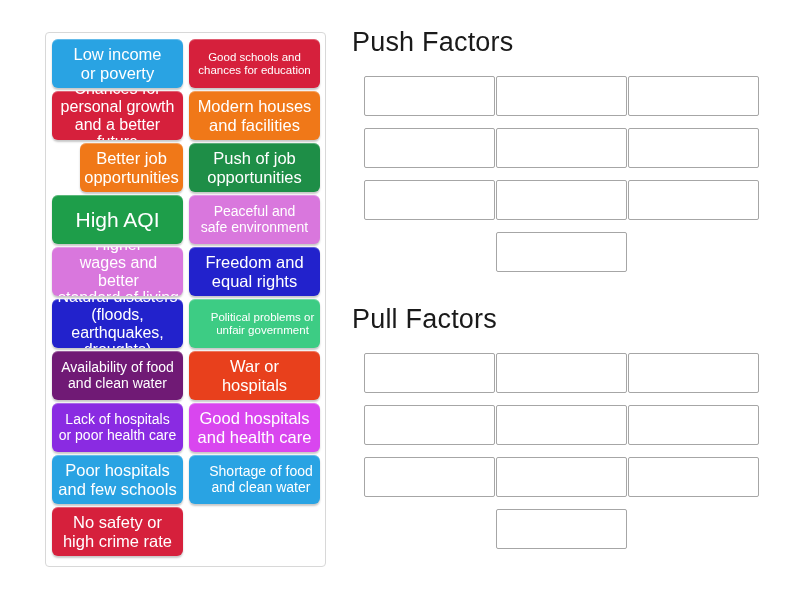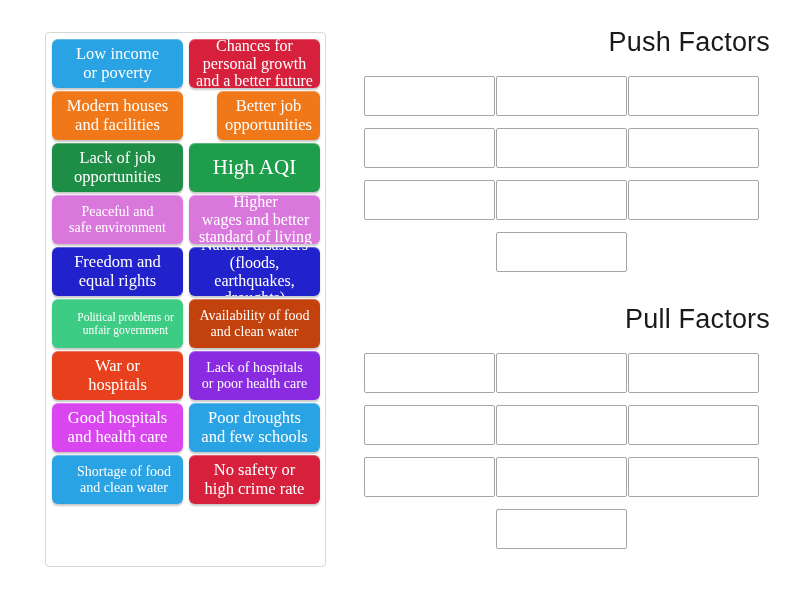--- a/index.html
+++ b/index.html
@@ -49,39 +49,38 @@
     line-height: 1.12;
     overflow: hidden;
     box-shadow: 0 2px 2px rgba(0,0,0,0.22), inset 0 1px 0 rgba(255,255,255,0.28);
     cursor: move;
     user-select: none;
   }
   .tile .tile-text {
     display: block;
     width: 100%;
     white-space: pre-line;
-    font-family: Liberation Serif, serif;
   }
   .tile.s-lg .tile-text { font-size: 16.5px; }
   .tile.s-md .tile-text { font-size: 14px; }
   .tile.s-sm .tile-text { font-size: 11.5px; }
   .tile.s-xs .tile-text { font-size: 16px; }
   .tile.s-xl .tile-text { font-size: 21px; }
 
   
   .zone {
     position: absolute;
     left: 352px;
     width: 418px;
   }
   #zone-push { top: 28px; }
   #zone-pull { top: 305px; }
 
   .zone-title {
-    text-align: right;
+    text-align: left;
     font-size: 27px;
     color: #1a1a1a;
     font-weight: 400;
     letter-spacing: 0.2px;
     margin: 0 0 18px 0;
     line-height: 1.1;
   }
   .slot-grid {
     display: grid;
     grid-template-columns: repeat(3, 131px);
@@ -102,35 +101,39 @@
 </style>
 </head>
 <body>
 
 <div id="tile-panel">
   <div class="tile-grid">
       <div class="tile s-lg" style="background: rgb(41, 163, 227);">
         <span class="tile-text">Low income
 or poverty</span>
       </div>
+      <div class="tile s-sm" style="background: rgb(214, 32, 60);">
+        <span class="tile-text">Good schools and
+chances for education</span>
+      </div>
       <div class="tile s-xs" style="background: rgb(214, 32, 60);">
         <span class="tile-text">Chances for
 personal growth
 and a better future</span>
       </div>
       <div class="tile s-lg" style="background: rgb(240, 120, 24);">
         <span class="tile-text">Modern houses
 and facilities</span>
       </div>
       <div class="tile s-lg" style="background: rgb(240, 120, 24); margin-left: 28px;">
         <span class="tile-text">Better job
 opportunities</span>
       </div>
       <div class="tile s-lg" style="background: rgb(30, 142, 71);">
-        <span class="tile-text">Lack of job
+        <span class="tile-text">Push of job
 opportunities</span>
       </div>
       <div class="tile s-xl" style="background: rgb(30, 158, 74);">
         <span class="tile-text">High AQI</span>
       </div>
       <div class="tile s-md" style="background: rgb(217, 119, 221);">
         <span class="tile-text">Peaceful and
 safe environment</span>
       </div>
       <div class="tile s-xs" style="background: rgb(217, 119, 221); padding-left: 6px;">
@@ -144,38 +147,38 @@
       </div>
       <div class="tile s-xs" style="background: rgb(34, 34, 204);">
         <span class="tile-text">Natural disasters
 (floods, earthquakes,
 droughts)</span>
       </div>
       <div class="tile s-sm" style="background: rgb(61, 204, 132); padding-left: 20px;">
         <span class="tile-text">Political problems or
 unfair government</span>
       </div>
-      <div class="tile s-md" style="background: #c2410c;">
+      <div class="tile s-md" style="background: #701a75;">
         <span class="tile-text">Availability of food
 and clean water</span>
       </div>
       <div class="tile s-lg" style="background: rgb(232, 64, 28);">
         <span class="tile-text">War or
 hospitals</span>
       </div>
       <div class="tile s-md" style="background: rgb(138, 43, 226);">
         <span class="tile-text">Lack of hospitals
 or poor health care</span>
       </div>
       <div class="tile s-lg" style="background: #d946ef;">
         <span class="tile-text">Good hospitals
 and health care</span>
       </div>
       <div class="tile s-lg" style="background: rgb(41, 163, 227);">
-        <span class="tile-text">Poor droughts
+        <span class="tile-text">Poor hospitals
 and few schools</span>
       </div>
       <div class="tile s-md" style="background: rgb(41, 163, 227); padding-left: 17px;">
         <span class="tile-text">Shortage of food
 and clean water</span>
       </div>
       <div class="tile s-lg" style="background: rgb(214, 32, 60);">
         <span class="tile-text">No safety or
 high crime rate</span>
       </div>

